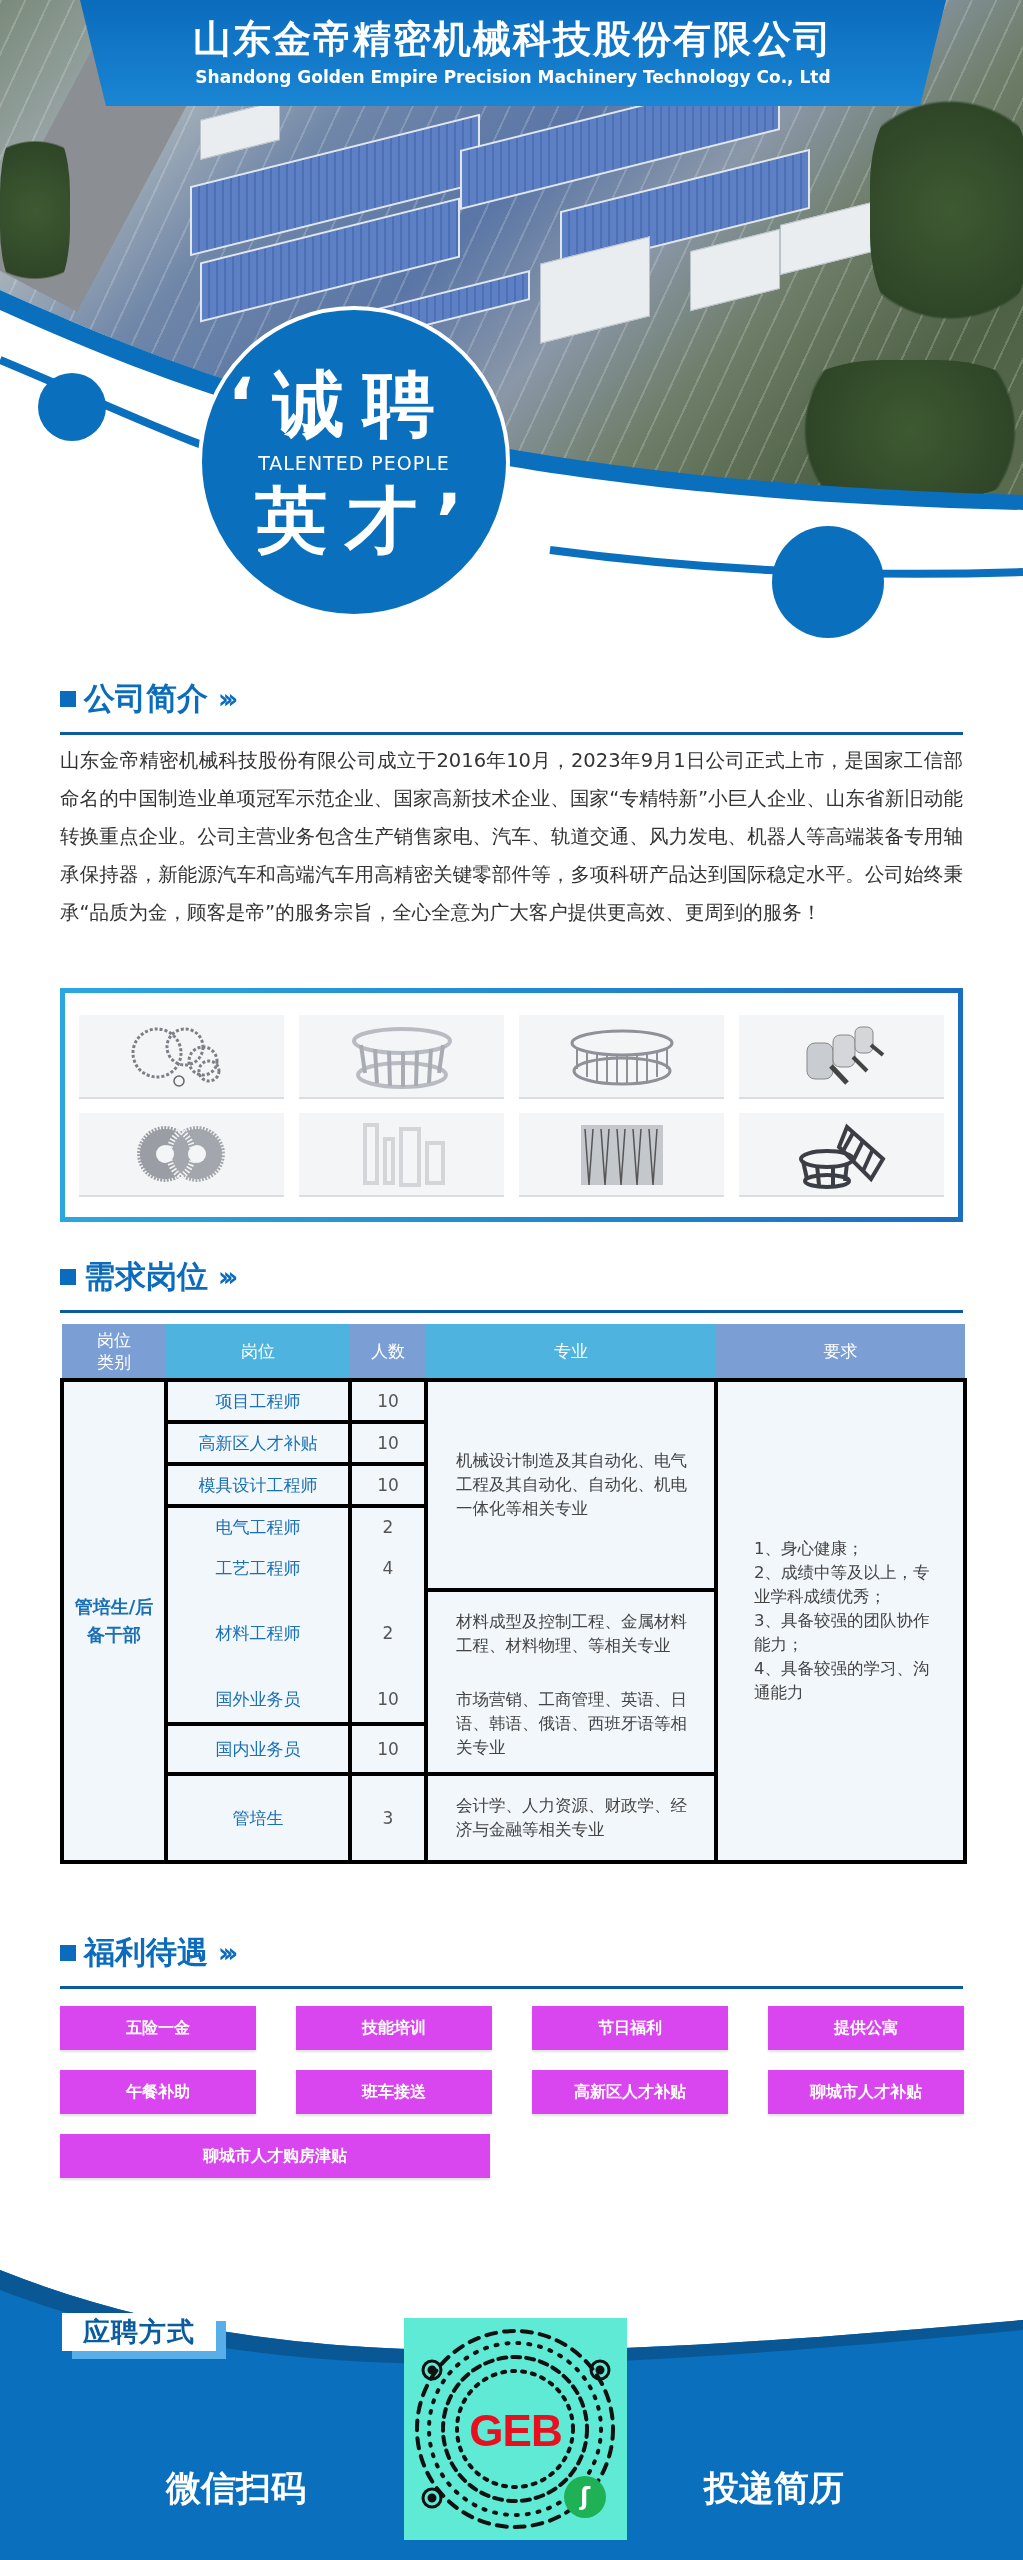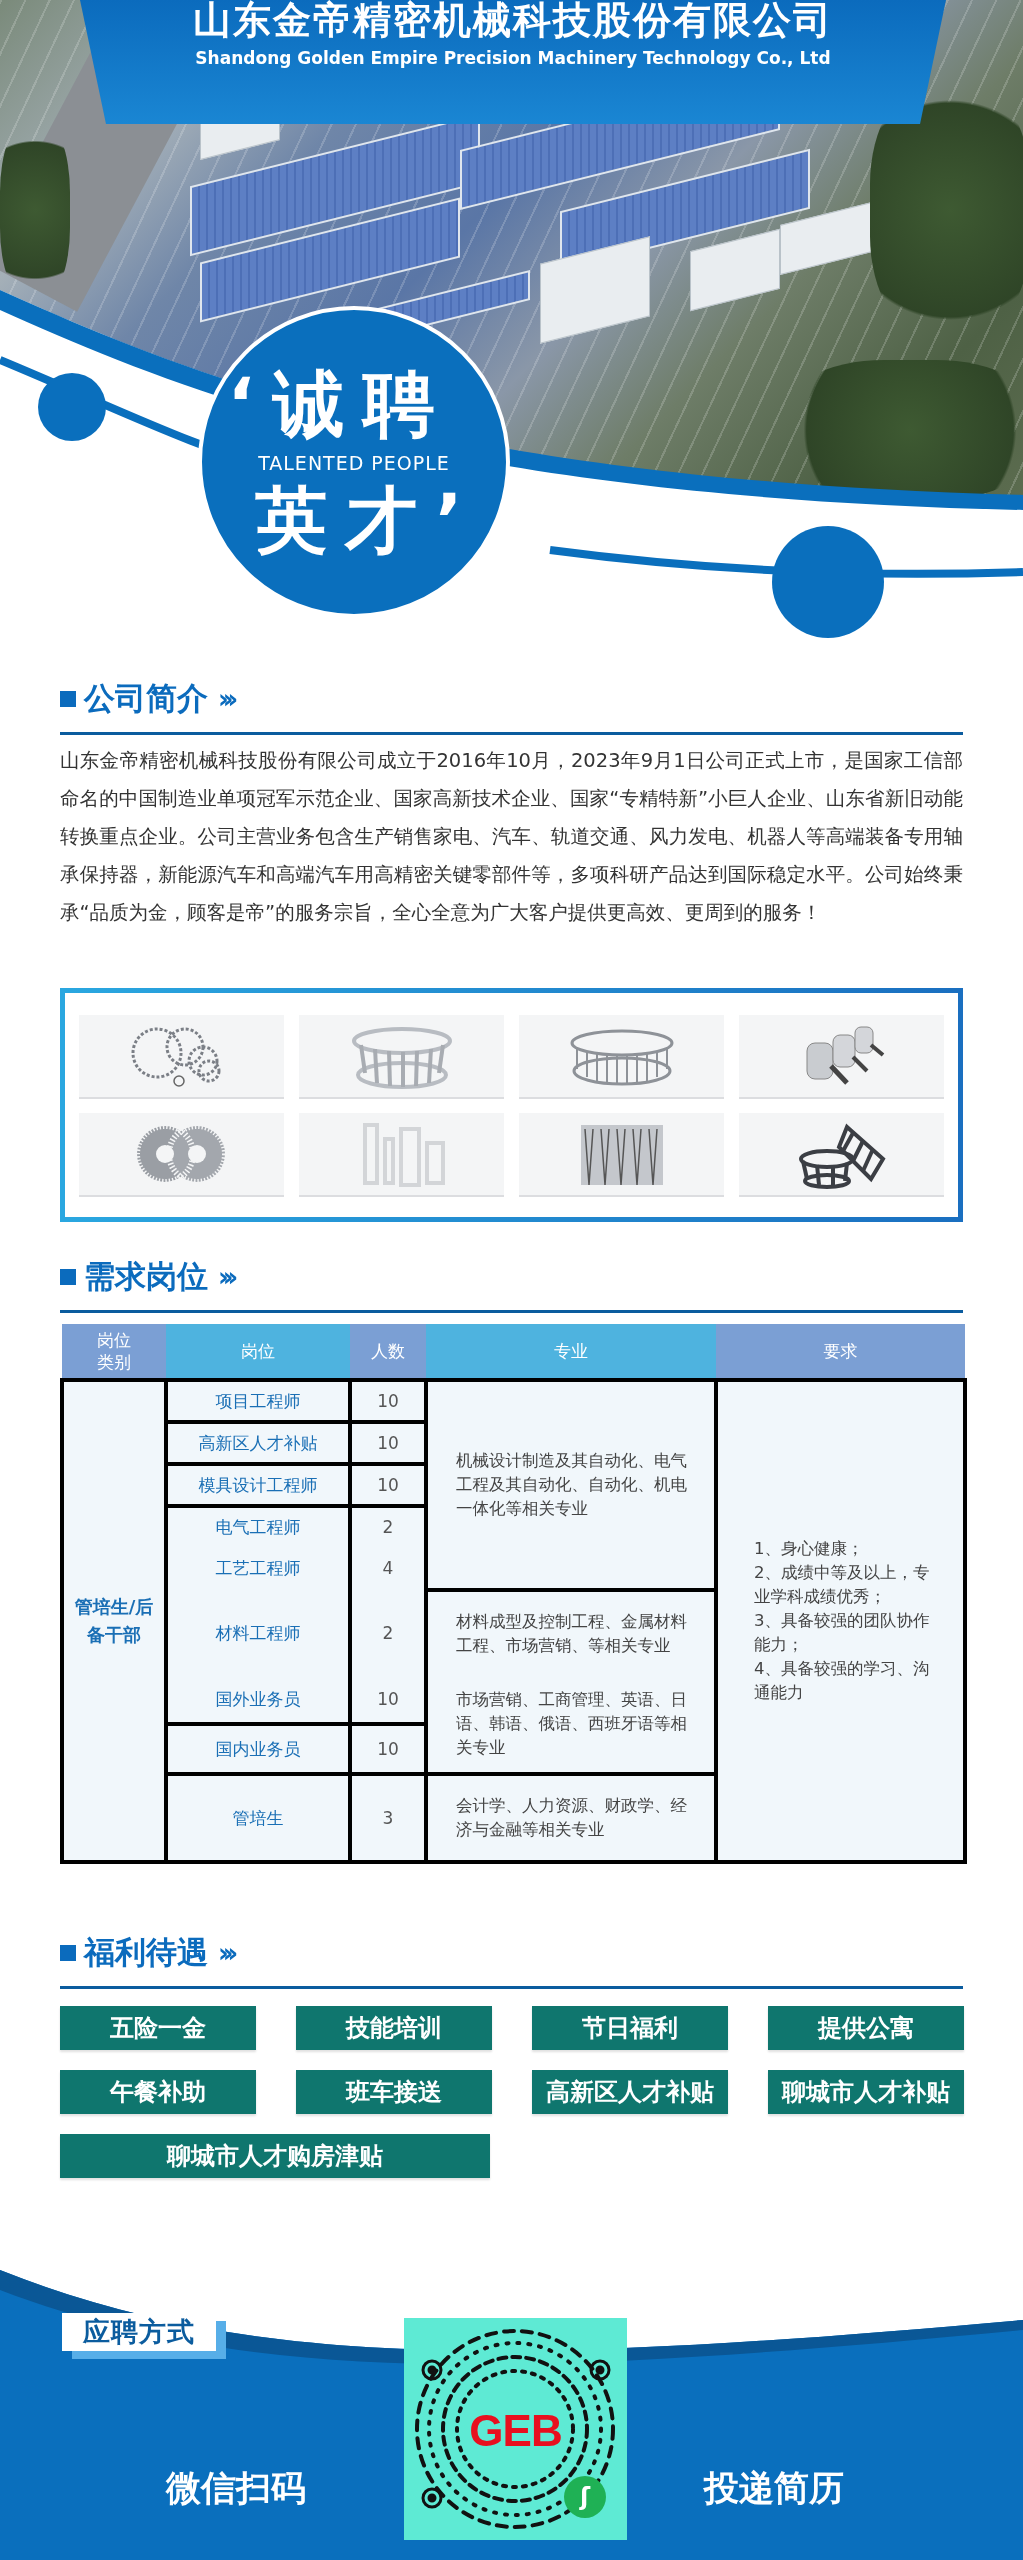--- a/index.html
+++ b/index.html
@@ -12,25 +12,25 @@
     background:
       linear-gradient(160deg, rgba(255,255,255,0) 40%, rgba(0,0,0,0) 100%),
       repeating-linear-gradient(115deg, rgba(255,255,255,0.18) 0 2px, transparent 2px 22px),
       linear-gradient(135deg, #7a8a7a 0%, #a5b0b8 18%, #6f86a8 30%, #5a76a6 45%, #8a97a8 58%, #6e7d68 70%, #4e6145 85%, #5d6d50 100%);
   }
   .roof { position: absolute; background: repeating-linear-gradient(90deg, #5d7fc4 0 6px, #4d6fb6 6px 8px); border: 2px solid #dfe6ee; transform: skewY(-14deg); }
   .road { position: absolute; background: #8b8f94; transform: rotate(-62deg); transform-origin: left top; }
   .tree-band { position: absolute; border-radius: 40%; background: radial-gradient(circle, #3e5a32 0%, #2f4527 70%, transparent 72%); }
   .building-white { position: absolute; background: #e9edf0; border: 1px solid #b9c2c9; transform: skewY(-14deg); }
 
-  .title-banner { position: absolute; left: 80px; top: 0; width: 866px; height: 124px;
+  .title-banner { position: absolute; left: 80px; top: 0; width: 866px; height: 106px;
     background: linear-gradient(180deg, #0b6bbd 0%, #1a86d3 100%);
     clip-path: polygon(0 0, 100% 0, 97% 100%, 3% 100%);
     box-shadow: 0 4px 6px rgba(0,0,0,0.3);
-    display: flex; flex-direction: column; align-items: center; justify-content: flex-start; }
+    display: flex; flex-direction: column; align-items: center; justify-content: center; }
   .title-cn { color: #fff; font-weight: bold; font-size: 38px; letter-spacing: 2px; line-height: 1.1; }
   .title-en { color: #fff; font-weight: bold; font-size: 17px; margin-top: 6px; }
 
   .wave-svg { position: absolute; left: 0; top: 0; }
   .big-circle { position: absolute; left: 198px; top: 306px; width: 312px; height: 312px; border-radius: 50%;
     background: #0a6fbd; border: 4px solid #ffffff;
     display: flex; flex-direction: column; align-items: center; justify-content: center; }
   .slogan-line { color: #fff; font-weight: bold; font-size: 72px; line-height: 1; letter-spacing: 18px; }
   .slogan-line.first { margin-left: -28px; }
   .slogan-line.second { margin-left: 28px; }
@@ -59,21 +59,21 @@
   .jobs td { background: #f1f7fb; font-size: 17px; color: #1a6fb5; text-align: center; border: 4px solid #000000; vertical-align: middle; }
   .jobs td.num { color: #555; }
   .jobs td.major, .jobs td.req { color: #444; text-align: left; padding: 0 22px 0 28px; line-height: 24px; font-size: 16.5px; }
   .jobs td.req { padding: 0 18px 0 36px; line-height: 24px; }
   .jobs td.cat { color: #1a6fb5; font-weight: bold; font-size: 18px; line-height: 28px; }
   .noline-b { border-bottom: none !important; }
   .noline-t { border-top: none !important; }
 
   
   .benefits { position: absolute; left: 60px; top: 2006px; width: 903px; display: grid; grid-template-columns: repeat(4, 196px); column-gap: 40px; row-gap: 20px; }
-  .benefit { height: 44px; background: #0f766e; color: #fff; font-weight: bold; font-size: 24px; display: flex; align-items: center; justify-content: center; box-shadow: 0 2px 2px rgba(0,0,0,0.12); }
+  .benefit { height: 44px; background: #d946ef; color: #fff; font-weight: bold; font-size: 16px; display: flex; align-items: center; justify-content: center; box-shadow: 0 2px 2px rgba(0,0,0,0.12); }
   .benefit.wide { grid-column: span 2; width: 430px; text-align: right; }
 
   
   .footer-svg { position: absolute; left: 0; top: 2180px; }
   .apply-tag { position: absolute; left: 62px; top: 2313px; }
   .apply-tag .shadow { position: absolute; left: 10px; top: 8px; width: 154px; height: 38px; background: #57aee8; }
   .apply-tag .label { position: relative; width: 154px; height: 38px; background: #fff; color: #0b5c9e; font-weight: bold; font-size: 27px; display: flex; align-items: center; justify-content: center; letter-spacing: 1px; }
   .qr { position: absolute; left: 404px; top: 2318px; width: 223px; height: 222px; background: #5eead4; }
   .geb { position: absolute; left: 0; right: 0; top: 88px; text-align: center; color: #e8101f; font-weight: bold; font-size: 44px; font-family: "Liberation Sans", sans-serif; letter-spacing: -1px; }
   .mini-icon { position: absolute; left: 160px; top: 158px; width: 42px; height: 42px; border-radius: 50%; background: #1fb155; color: #fff; font-size: 24px; font-weight: bold; display: flex; align-items: center; justify-content: center; }
@@ -285,21 +285,21 @@
       <td class="noline-b">电气工程师</td>
       <td class="num noline-b">2</td>
     </tr>
     <tr style="height:44px;">
       <td class="noline-t noline-b">工艺工程师</td>
       <td class="num noline-t noline-b">4</td>
     </tr>
     <tr style="height:86px;">
       <td class="noline-t noline-b">材料工程师</td>
       <td class="num noline-t noline-b">2</td>
-      <td class="major" style="border-bottom:none;">材料成型及控制工程、金属材料工程、市场营销、等相关专业</td>
+      <td class="major" style="border-bottom:none;">材料成型及控制工程、金属材料工程、材料物理、等相关专业</td>
     </tr>
     <tr style="height:48px;">
       <td class="noline-t">国外业务员</td>
       <td class="num noline-t">10</td>
       <td class="major" rowspan="2" style="border-top:none;">市场营销、工商管理、英语、日语、韩语、俄语、西班牙语等相关专业</td>
     </tr>
     <tr style="height:50px;">
       <td>国内业务员</td>
       <td class="num">10</td>
     </tr>

